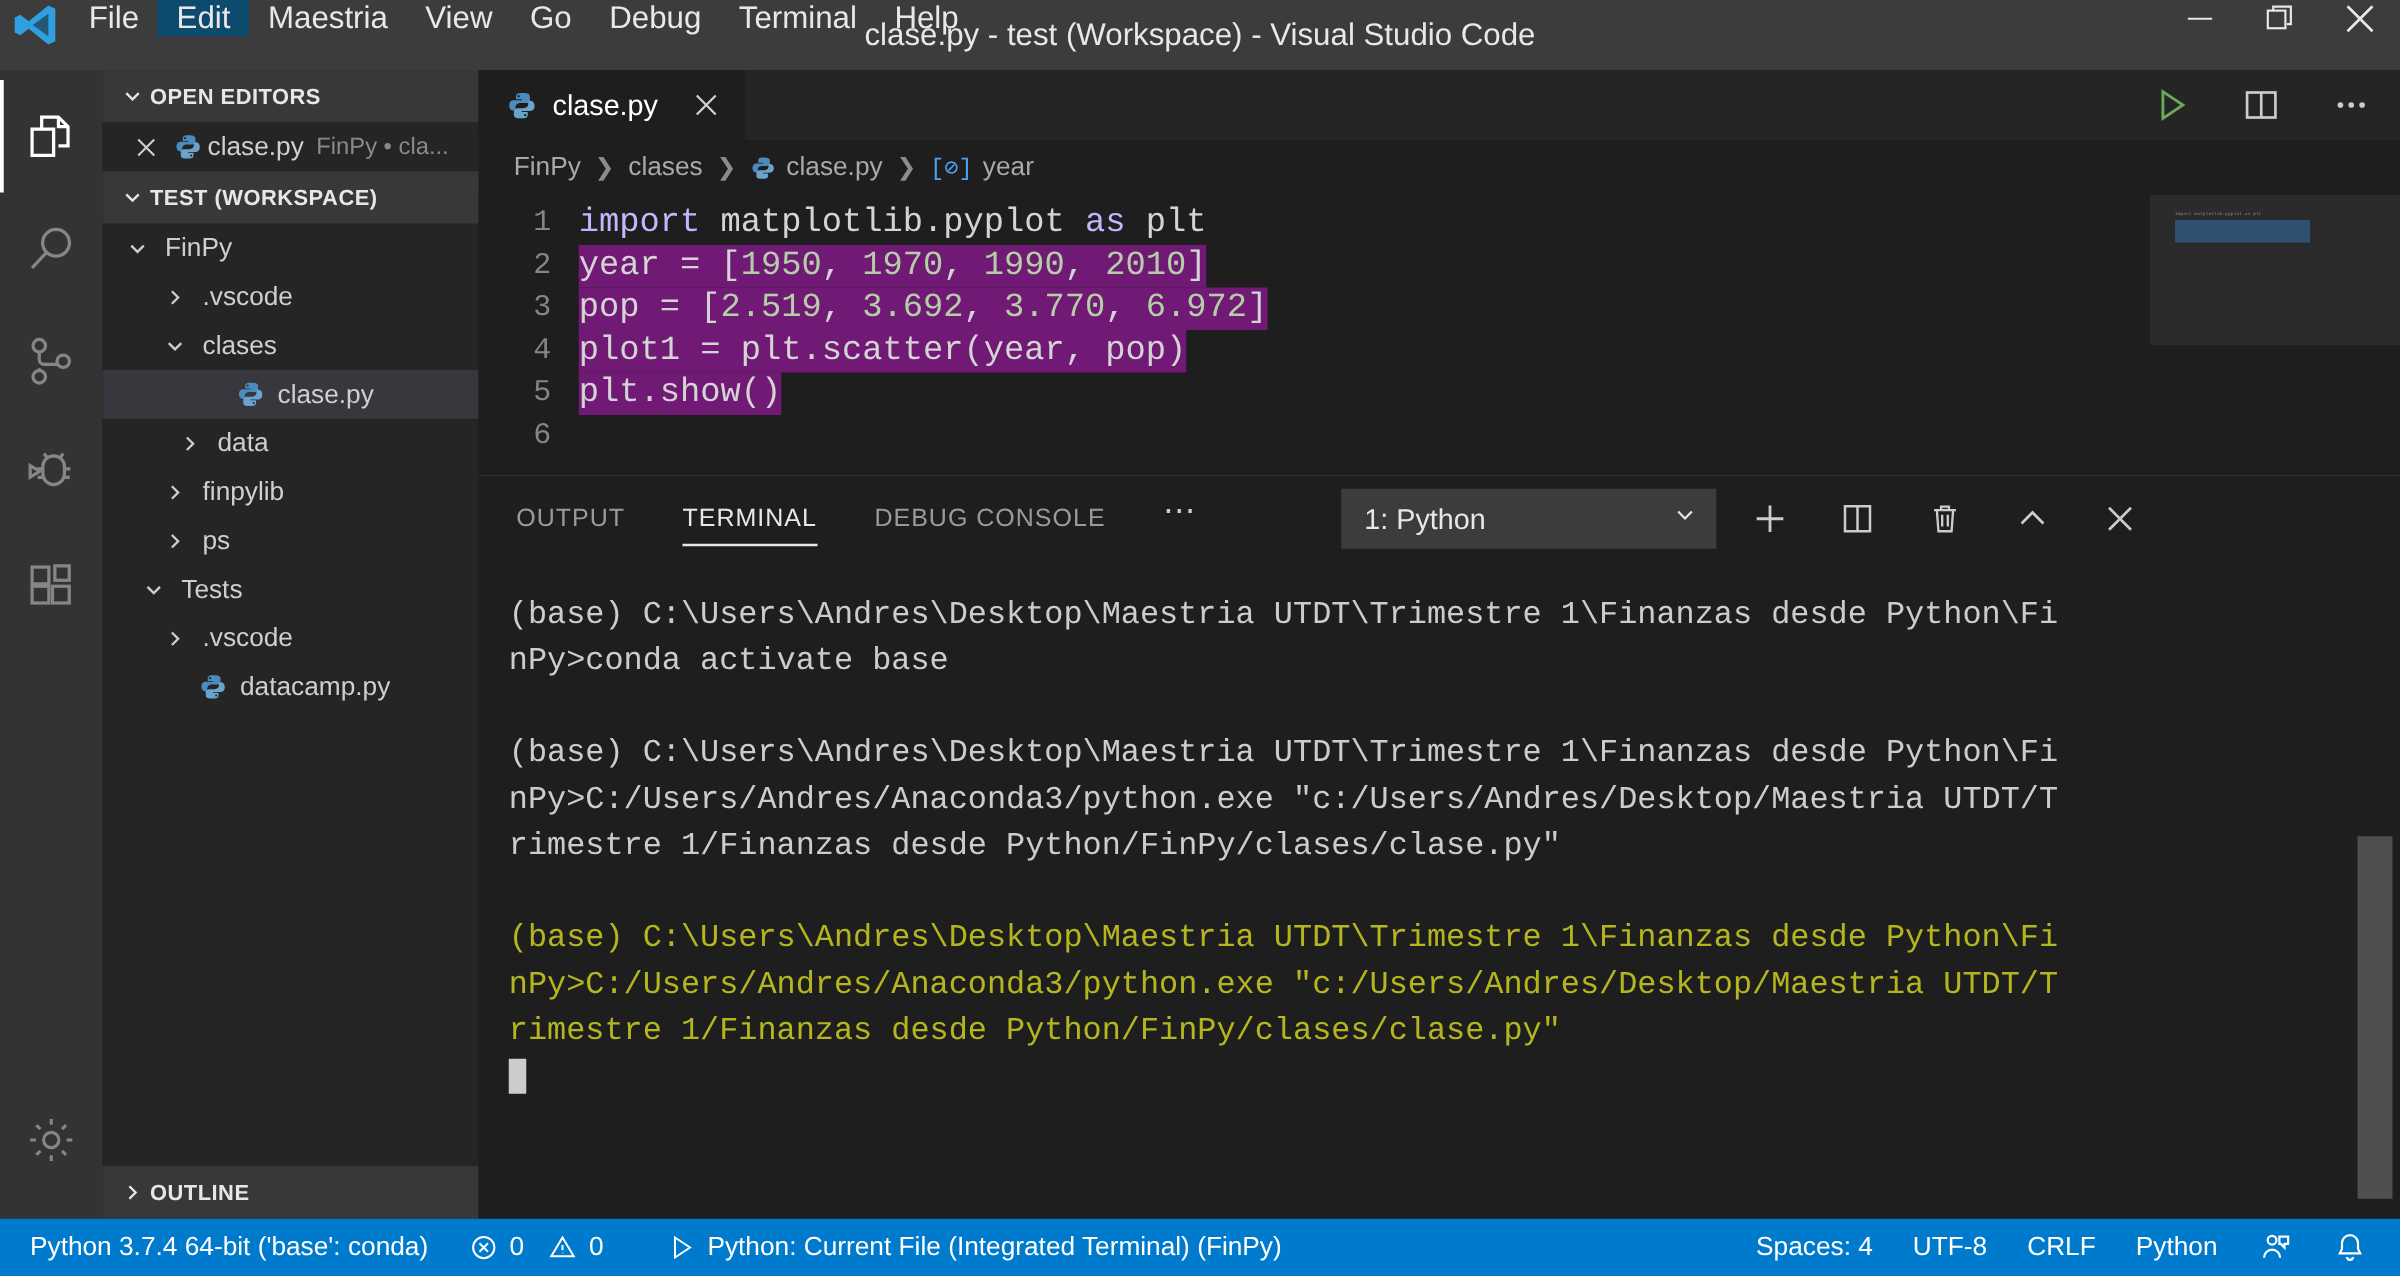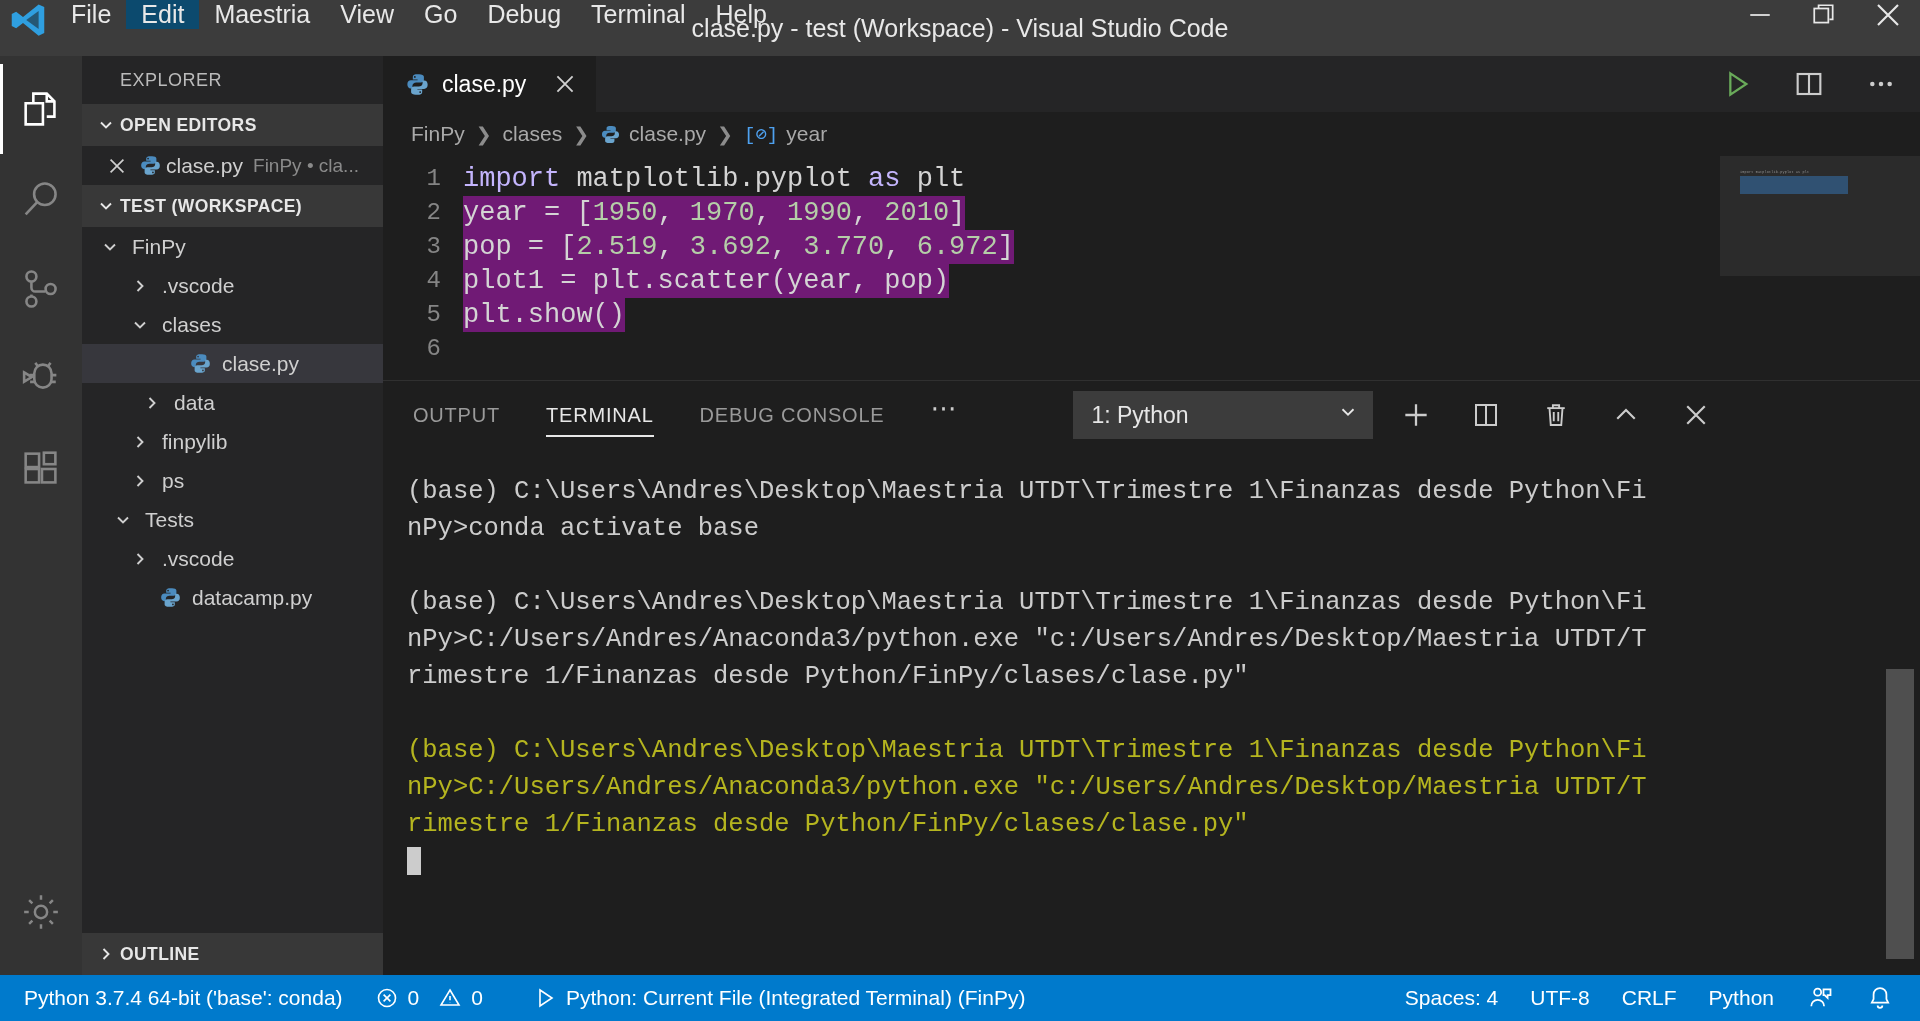--- a/index.html
+++ b/index.html
@@ -368,21 +368,20 @@
         <svg width="46" height="46" viewBox="0 0 24 24" fill="none" stroke-width="1.3">
           <circle cx="12" cy="12" r="3.2"></circle>
           <path d="M12 3.2 v2.4 M12 18.4 v2.4 M3.2 12 h2.4 M18.4 12 h2.4
                    M5.8 5.8 L7.5 7.5 M16.5 16.5 L18.2 18.2
                    M18.2 5.8 L16.5 7.5 M7.5 16.5 L5.8 18.2"></path>
         </svg>
       </div>
     </div>
 
     <div class="sidebar">
-      <div class="sidebar-title">EXPLORER</div>
 
       <div class="section-header">
         <span class="twisty">
           <svg width="20" height="20" viewBox="0 0 16 16" fill="none" stroke="#e7e7e7" stroke-width="1.5">
             <path d="M4 6 L8 10 L12 6"></path>
           </svg>
         </span>
         <span>OPEN EDITORS</span>
       </div>
       <div class="tree-rows">

